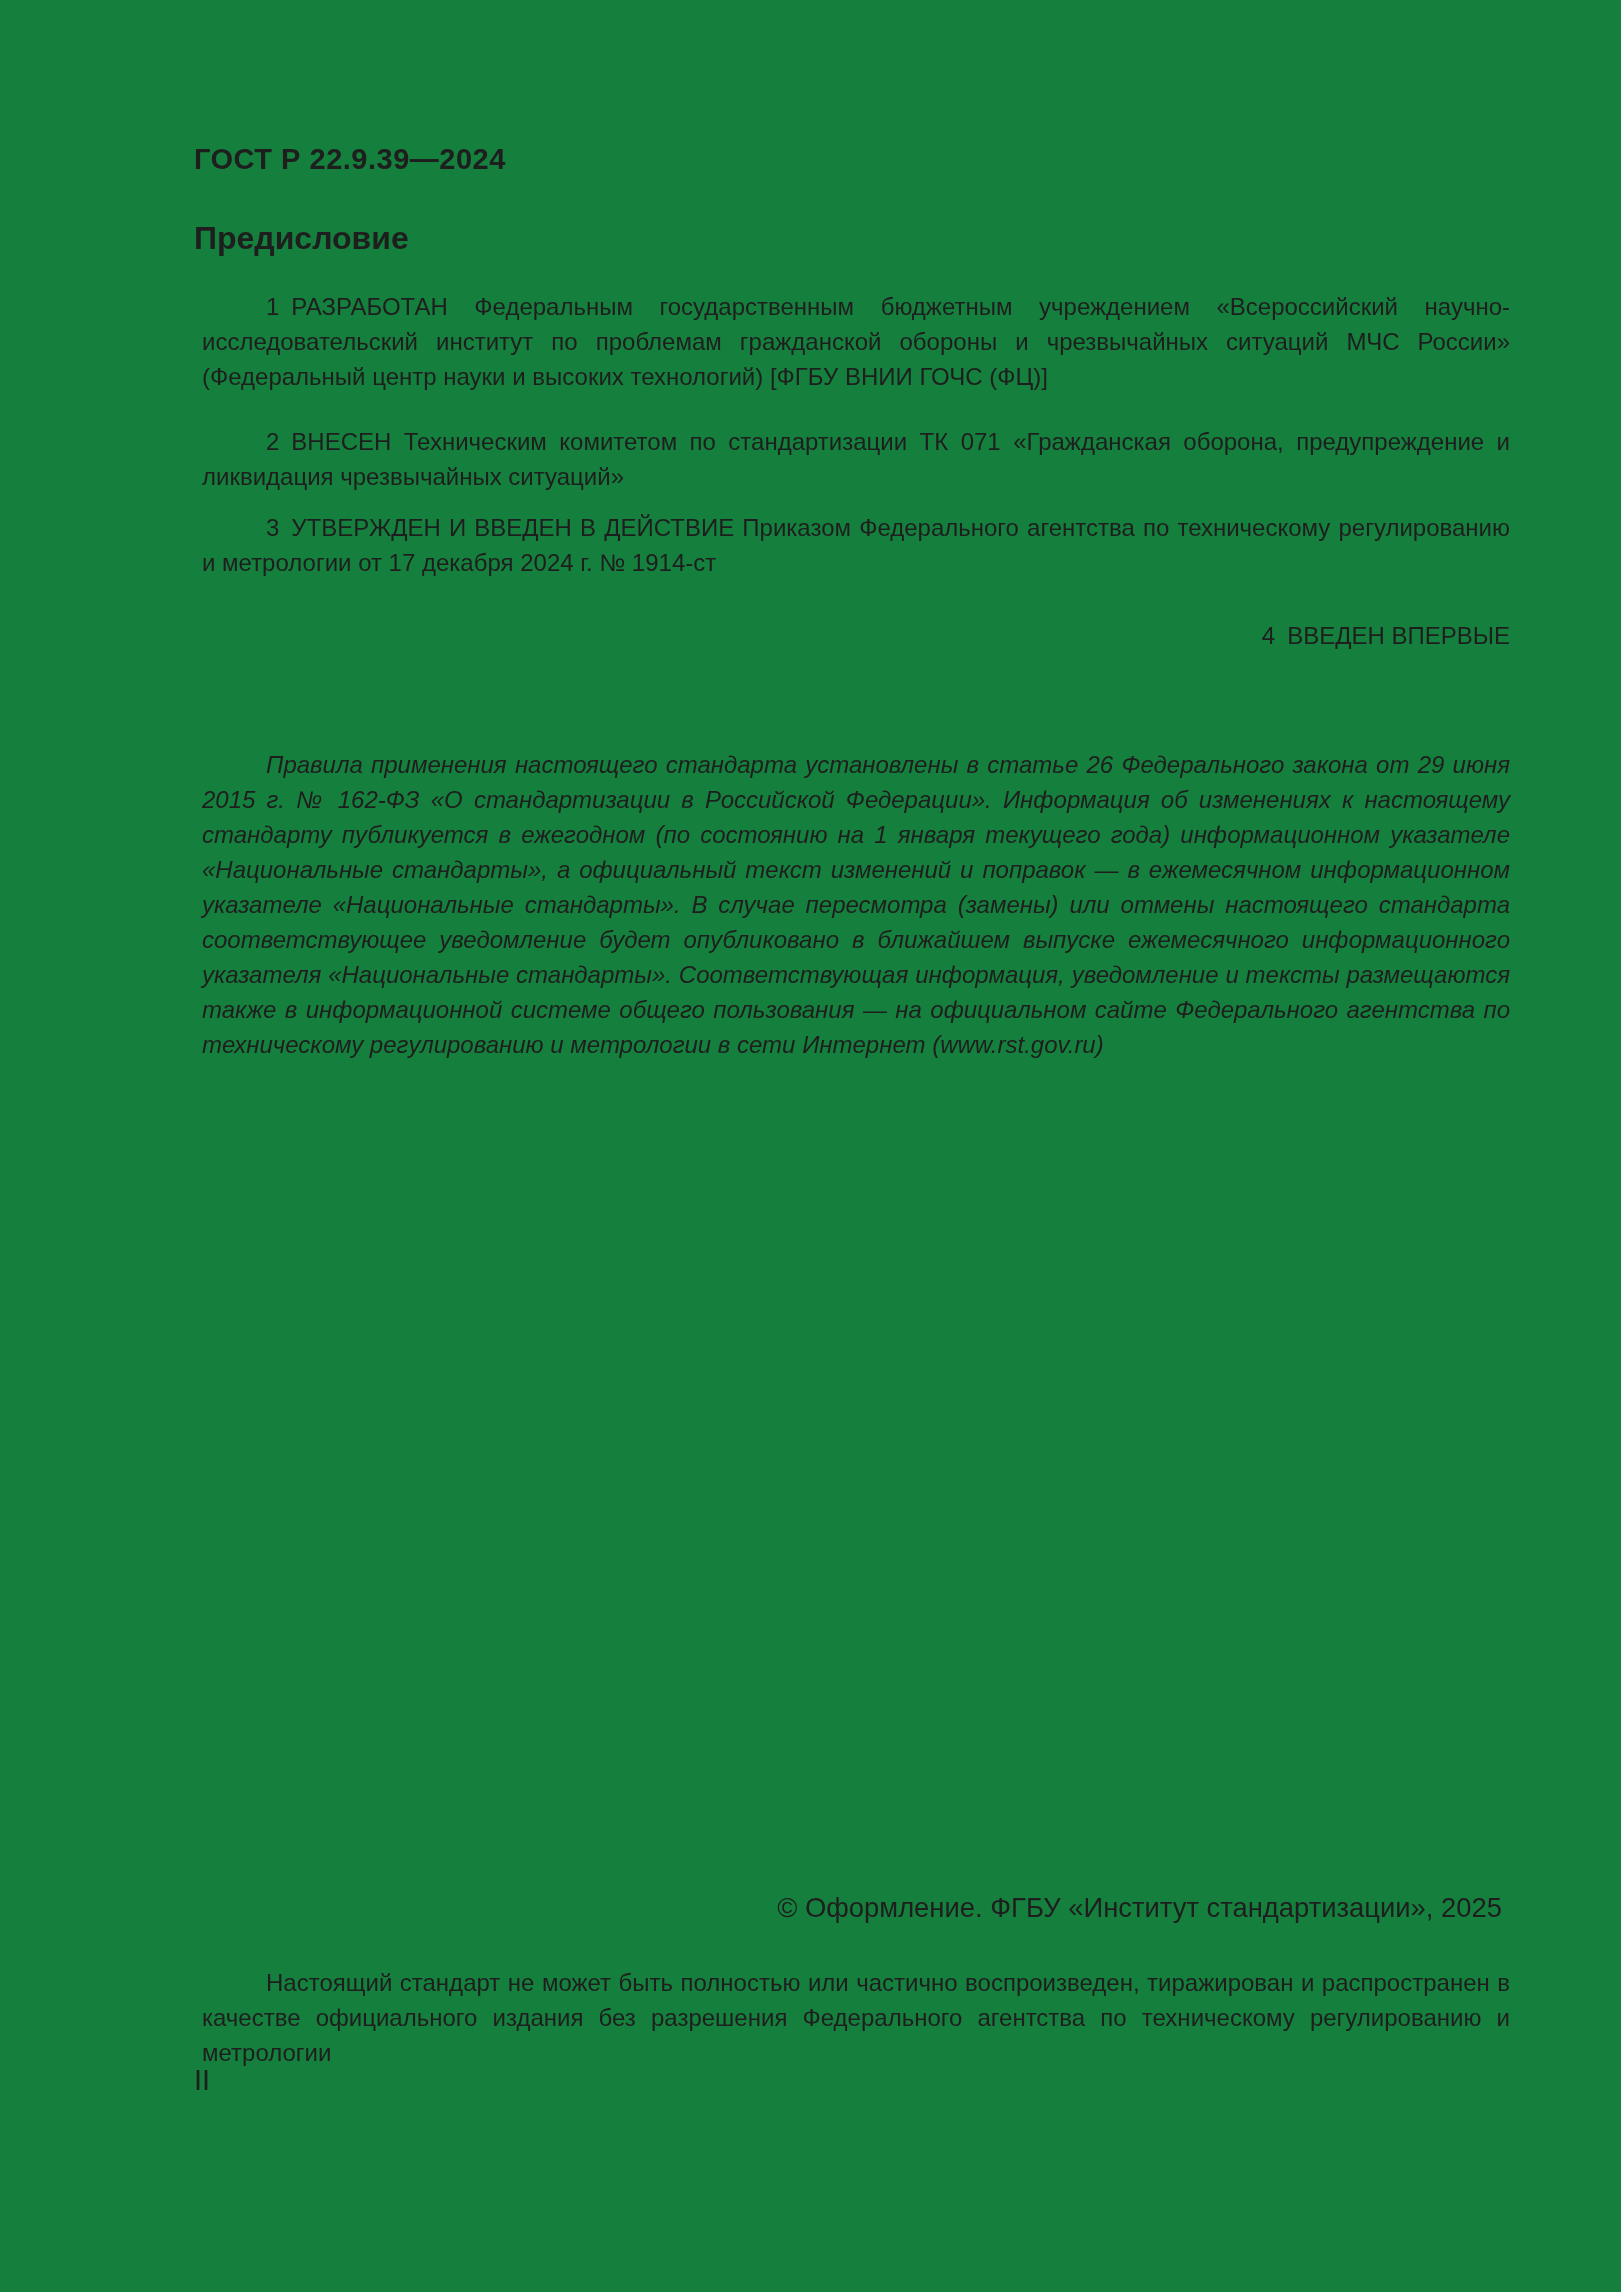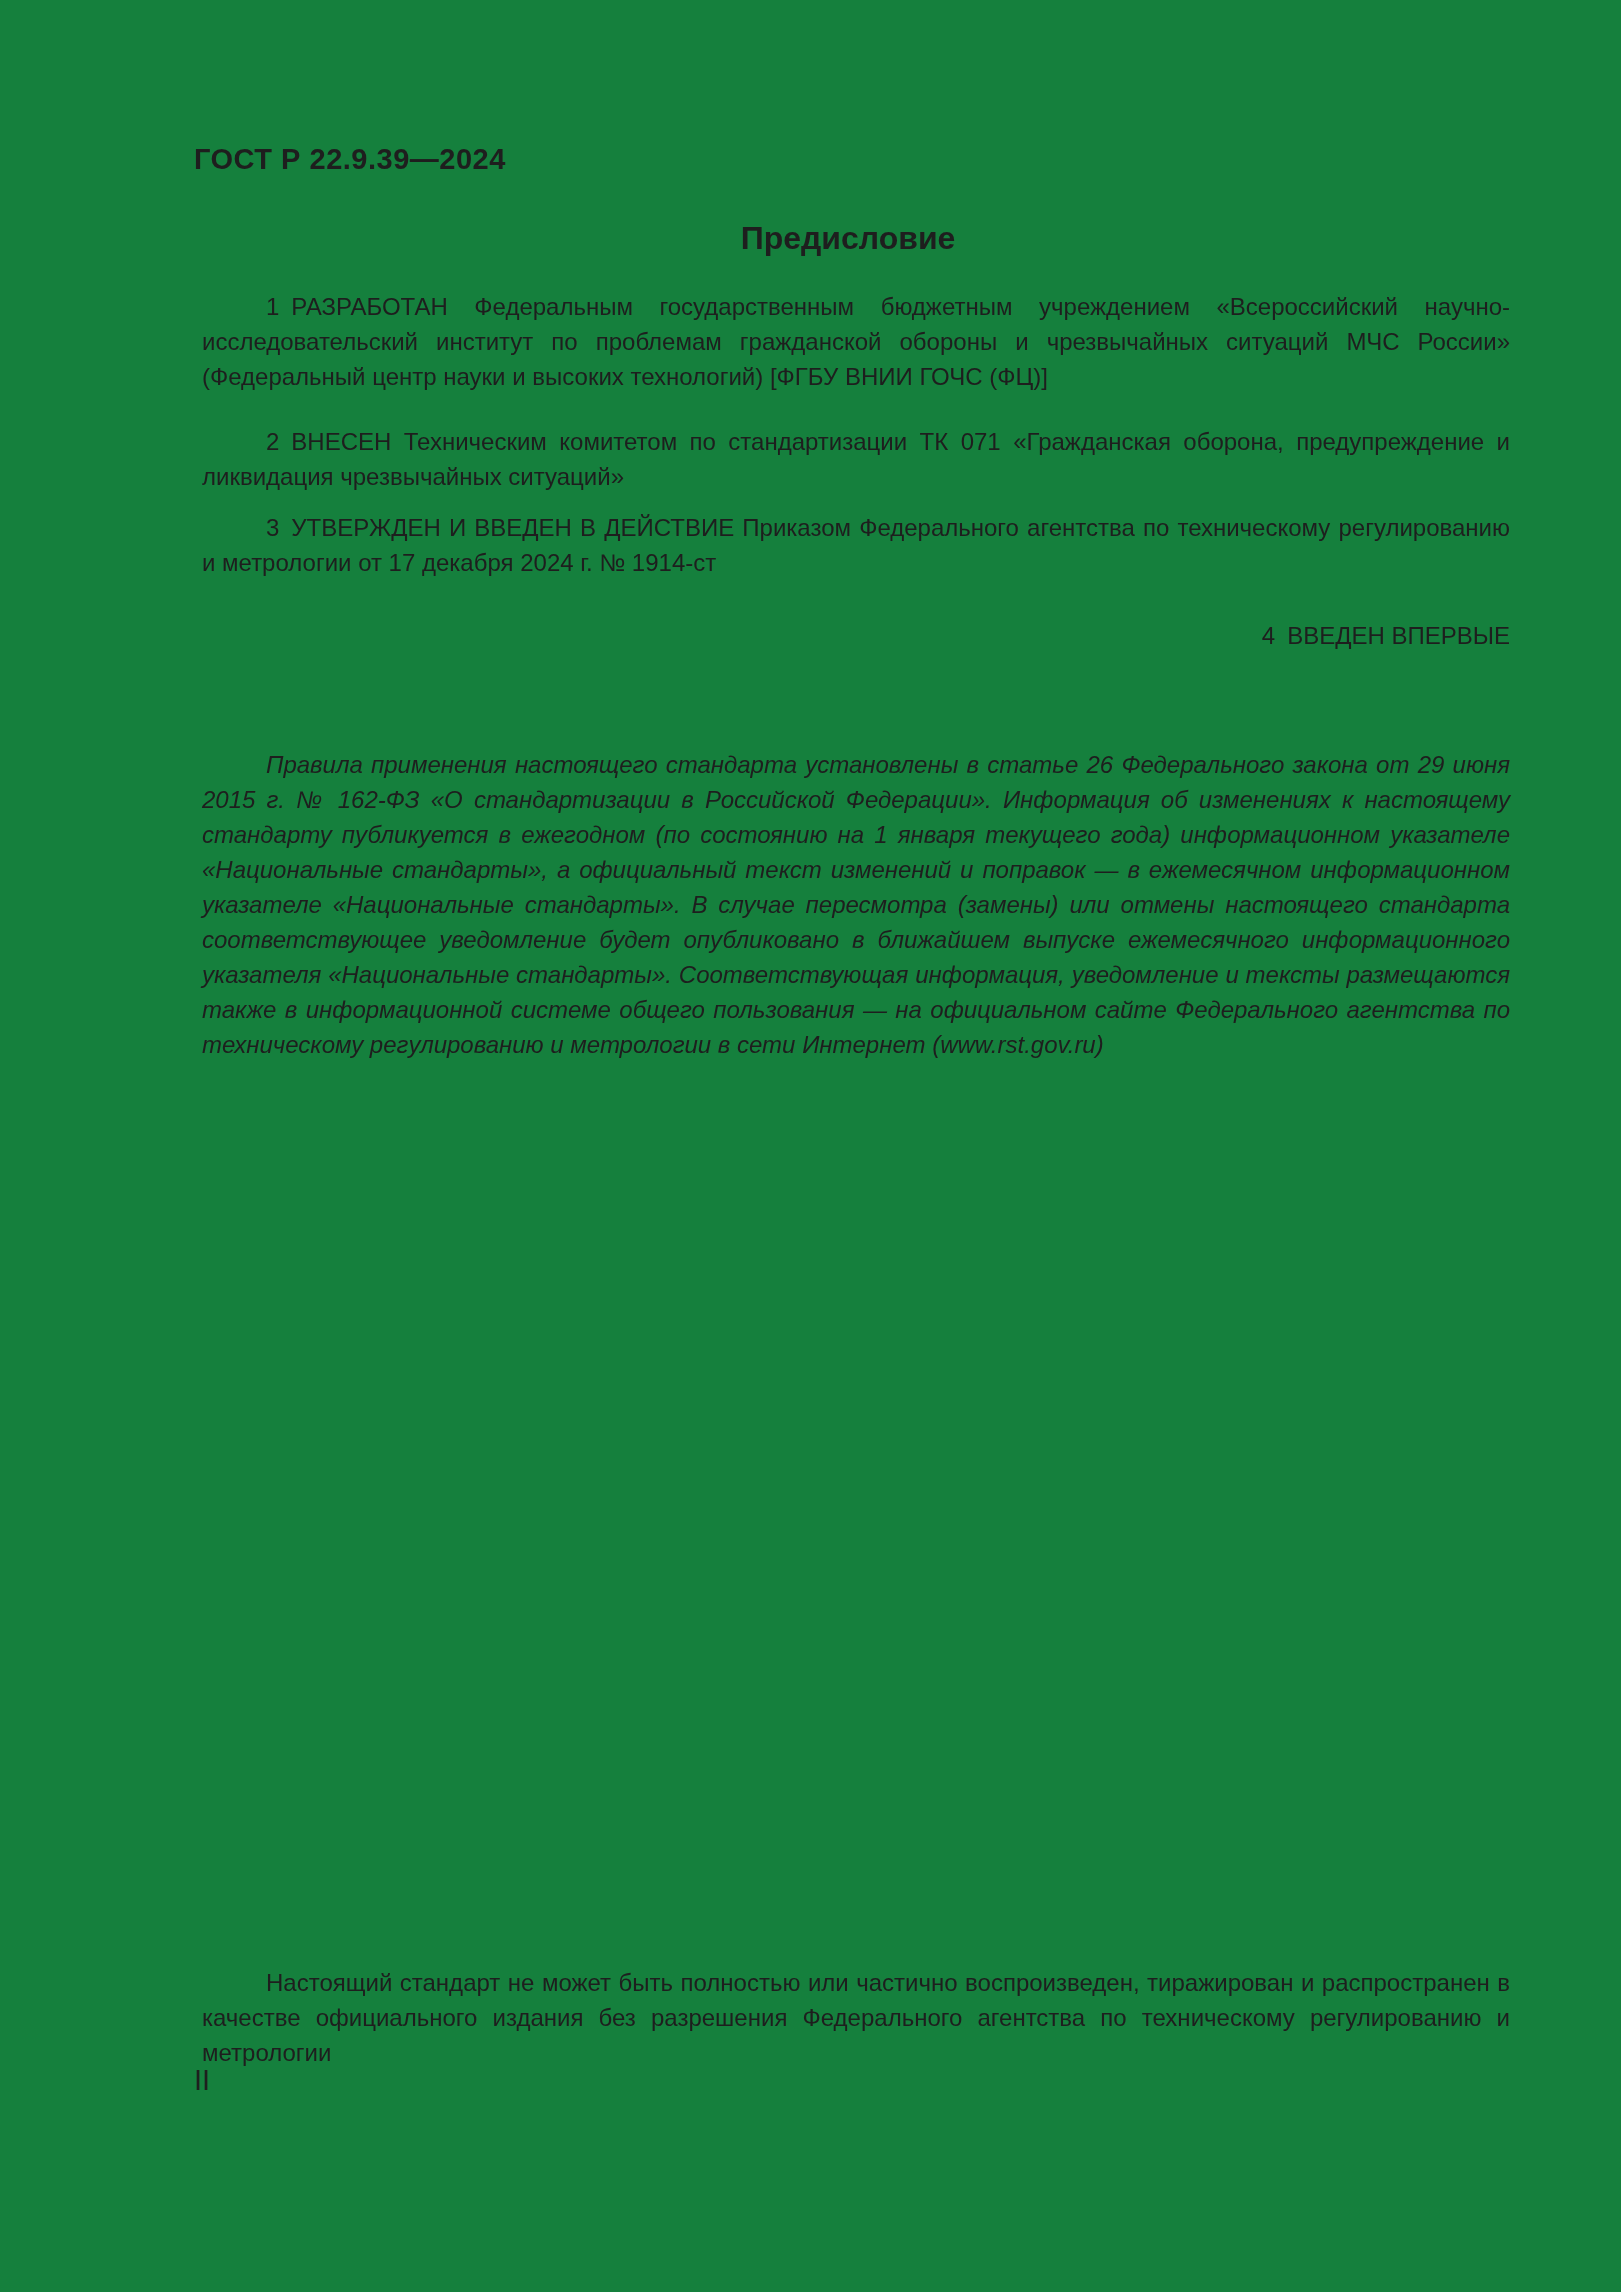--- a/index.html
+++ b/index.html
@@ -26,21 +26,21 @@
     white-space: nowrap;
   }
   .title {
     position: absolute;
     left: 194px;
     top: 220px;
     width: 1308px;
     margin: 0;
     font-size: 32px;
     font-weight: bold;
-    text-align: center;
+    text-align: left;
   }
   .body {
     position: absolute;
     left: 194px;
     width: 1308px;
     margin: 8px;
     font-size: 24px;
     line-height: 35px;
     text-align: justify;
     text-indent: 64px;
@@ -87,19 +87,20 @@
   <p class="body fw-1">1 РАЗРАБОТАН Федеральным государственным бюджетным учреждением «Всероссийский на­учно-исследовательский институт по проблемам гражданской обороны и чрезвычайных ситуаций МЧС России» (Федеральный центр науки и высоких технологий) [ФГБУ ВНИИ ГОЧС (ФЦ)]</p>
 
   <p class="body fw-2">2 ВНЕСЕН Техническим комитетом по стандартизации ТК 071 «Гражданская оборона, предупреж­дение и ликвидация чрезвычайных ситуаций»</p>
 
   <p class="body fw-3">3 УТВЕРЖДЕН И ВВЕДЕН В ДЕЙСТВИЕ Приказом Федерального агентства по техническому ре­гулированию и метрологии от 17 декабря 2024 г. № 1914-ст</p>
 
   <p class="body fw-4">4 ВВЕДЕН ВПЕРВЫЕ</p>
 
   <p class="body rules">Правила применения настоящего стандарта установлены в статье 26 Федерального закона от 29 июня 2015 г. № 162-ФЗ «О стандартизации в Российской Федерации». Информация об из­менениях к настоящему стандарту публикуется в ежегодном (по состоянию на 1 января текущего года) информационном указателе «Национальные стандарты», а официальный текст изменений и поправок — в ежемесячном информационном указателе «Национальные стандарты». В случае пересмотра (замены) или отмены настоящего стандарта соответствующее уведомление будет опубликовано в ближайшем выпуске ежемесячного информационного указателя «Национальные стандарты». Соответствующая информация, уведомление и тексты размещаются также в ин­формационной системе общего пользования — на официальном сайте Федерального агентства по техническому регулированию и метрологии в сети Интернет (www.rst.gov.ru)</p>
 
+  <p class="copyright">© Оформление. ФГБУ «Институт стандартизации», 2025</p>
 
   <p class="body repro">Настоящий стандарт не может быть полностью или частично воспроизведен, тиражирован и рас­пространен в качестве официального издания без разрешения Федерального агентства по техническо­му регулированию и метрологии</p>
 
   <div class="pagenum">II</div>
 
 </div>
 
 
 </body></html>

